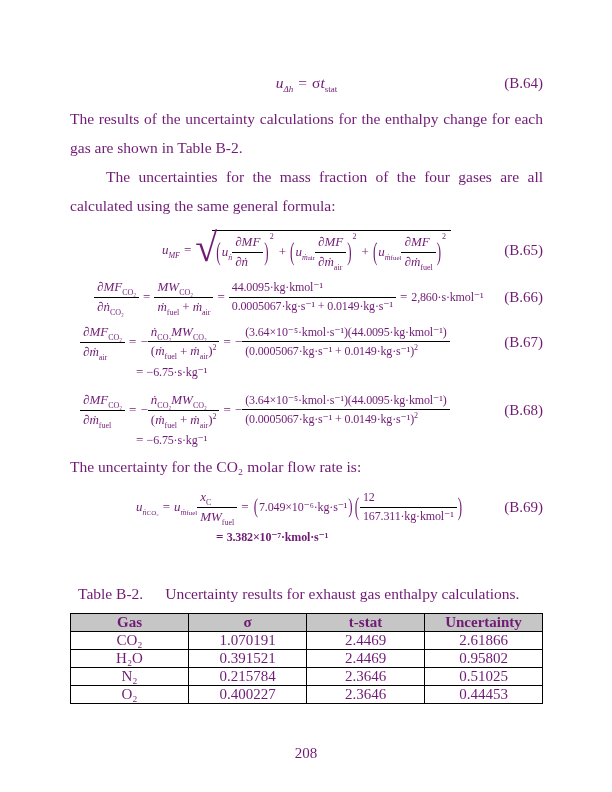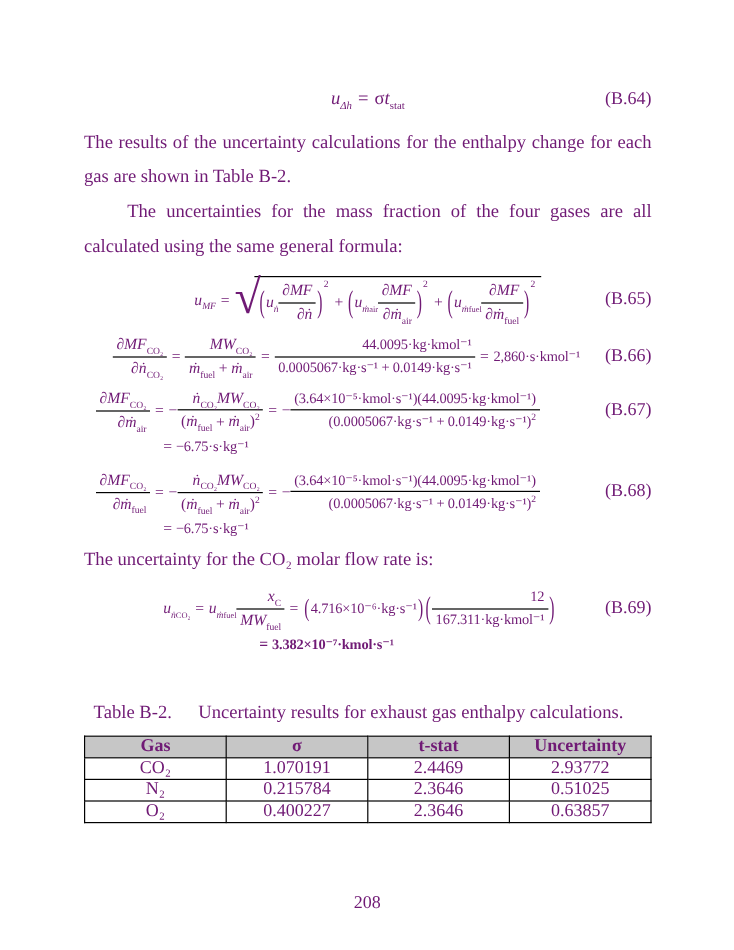--- a/index.html
+++ b/index.html
@@ -19,21 +19,21 @@
   .eqblock{position:relative;}
   .eqmain{display:flex;align-items:center;justify-content:center;position:relative;white-space:nowrap;}
   .eqmain.left{justify-content:flex-start;}
   .eq-sm{font-size:13px;}
   .eq-sm sub{font-size:8px;}
   .val{font-size:12px;letter-spacing:-0.15px;}
   .eqlabel{position:absolute;right:0;top:50%;transform:translateY(-50%);font-size:15px;letter-spacing:0;}
   .op{margin:0 5px;}
   .eq-sm .op{margin:0 4px;}
   .plus{margin:0 3px;}
-  .frac{display:inline-block;vertical-align:middle;text-align:right;line-height:1.3;}
+  .frac{display:inline-block;vertical-align:middle;text-align:left;line-height:1.3;}
   .frac .num{display:block;padding:0 3px 1px;}
   .frac .den{display:block;border-top:1px solid #000;padding:1px 3px 0;}
   .rad{font-size:40px;line-height:0;margin-right:-5px;position:relative;top:-2px;font-weight:400;}
   .radicand{display:inline-flex;align-items:center;border-top:1.4px solid #000;padding:3px 3px 0 3px;}
   .bp{display:inline-block;transform:scaleY(2.0);padding:0 1px;font-size:13px;}
   .bp1{display:inline-block;transform:scaleY(1.6);padding:0 1px;font-size:13px;}
   .tsq{font-size:8px;align-self:flex-start;margin:-1px 2px 0 0;line-height:1;}
   sup.dsq{font-size:8px;}
   .eqcont{font-size:13px;margin-top:3px;}
   .m64{margin:2px 0 12px;}
@@ -187,21 +187,21 @@
     <div class="eqmain eq-sm left">
       <span class="vg"><i>u</i><sub class="it"><span>ṅ</span><span class="ss">CO₂</span></sub></span>
       <span class="op">=</span>
       <span class="vg"><i>u</i><sub class="it"><span>ṁ</span><span class="ss">fuel</span></sub></span>
       <span class="frac">
         <span class="num"><i>x</i><sub>C</sub></span>
         <span class="den"><i>MW</i><sub>fuel</sub></span>
       </span>
       <span class="op">=</span>
       <span class="bp1">(</span>
-      <span class="vg val">4.716×10⁻⁶·kg·s⁻¹</span>
+      <span class="vg val">7.049×10⁻⁶·kg·s⁻¹</span>
       <span class="bp1">)</span>
       <span class="bp">(</span>
       <span class="frac">
         <span class="num val">12</span>
         <span class="den val">167.311·kg·kmol⁻¹</span>
       </span>
       <span class="bp">)</span>
       <span class="eqlabel">(B.69)</span>
     </div>
     <div class="eqcont cont69">
@@ -221,32 +221,38 @@
         <th>σ</th>
         <th>t-stat</th>
         <th>Uncertainty</th>
       </tr>
     </thead>
     <tbody>
       <tr>
         <td>CO₂</td>
         <td>1.070191</td>
         <td>2.4469</td>
-        <td>2.93772</td>
+        <td>2.61866</td>
+      </tr>
+      <tr>
+        <td>H₂O</td>
+        <td>0.391521</td>
+        <td>2.4469</td>
+        <td>0.95802</td>
       </tr>
       <tr>
         <td>N₂</td>
         <td>0.215784</td>
         <td>2.3646</td>
         <td>0.51025</td>
       </tr>
       <tr>
         <td>O₂</td>
         <td>0.400227</td>
         <td>2.3646</td>
-        <td>0.63857</td>
+        <td>0.44453</td>
       </tr>
     </tbody>
   </table>
 
   <div class="pagenum">208</div>
 
 </div>
 
 </body></html>

